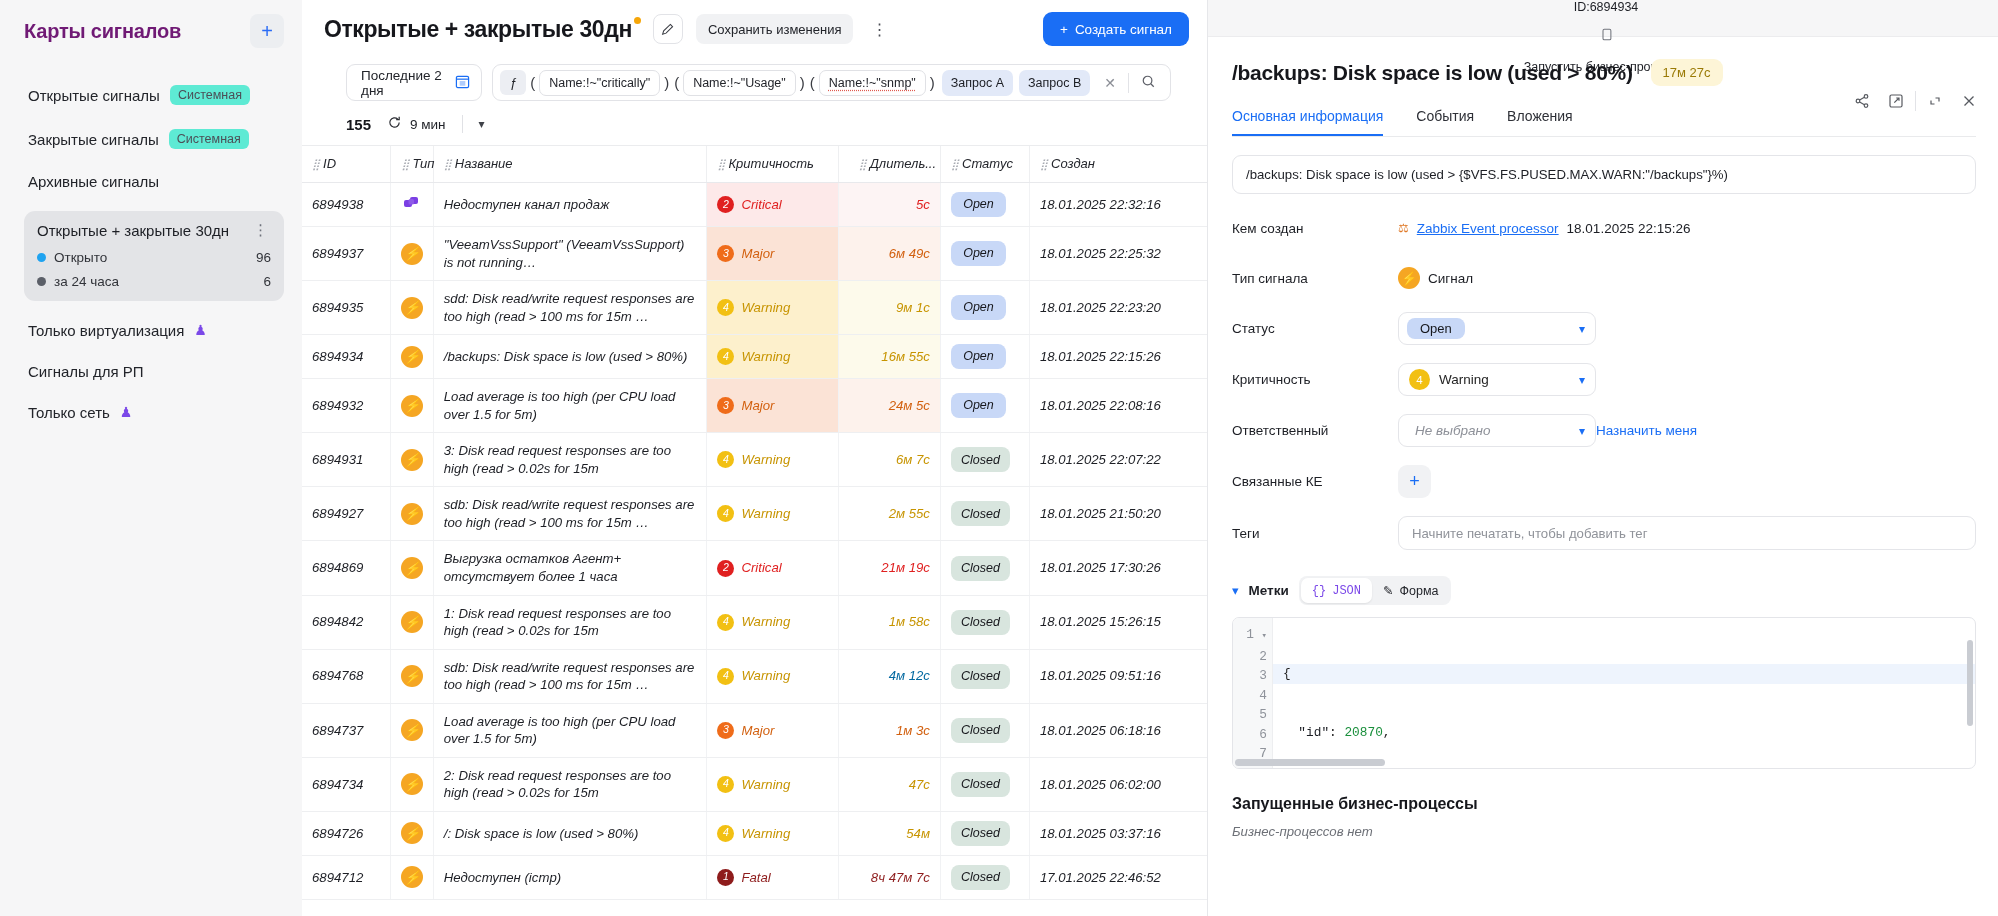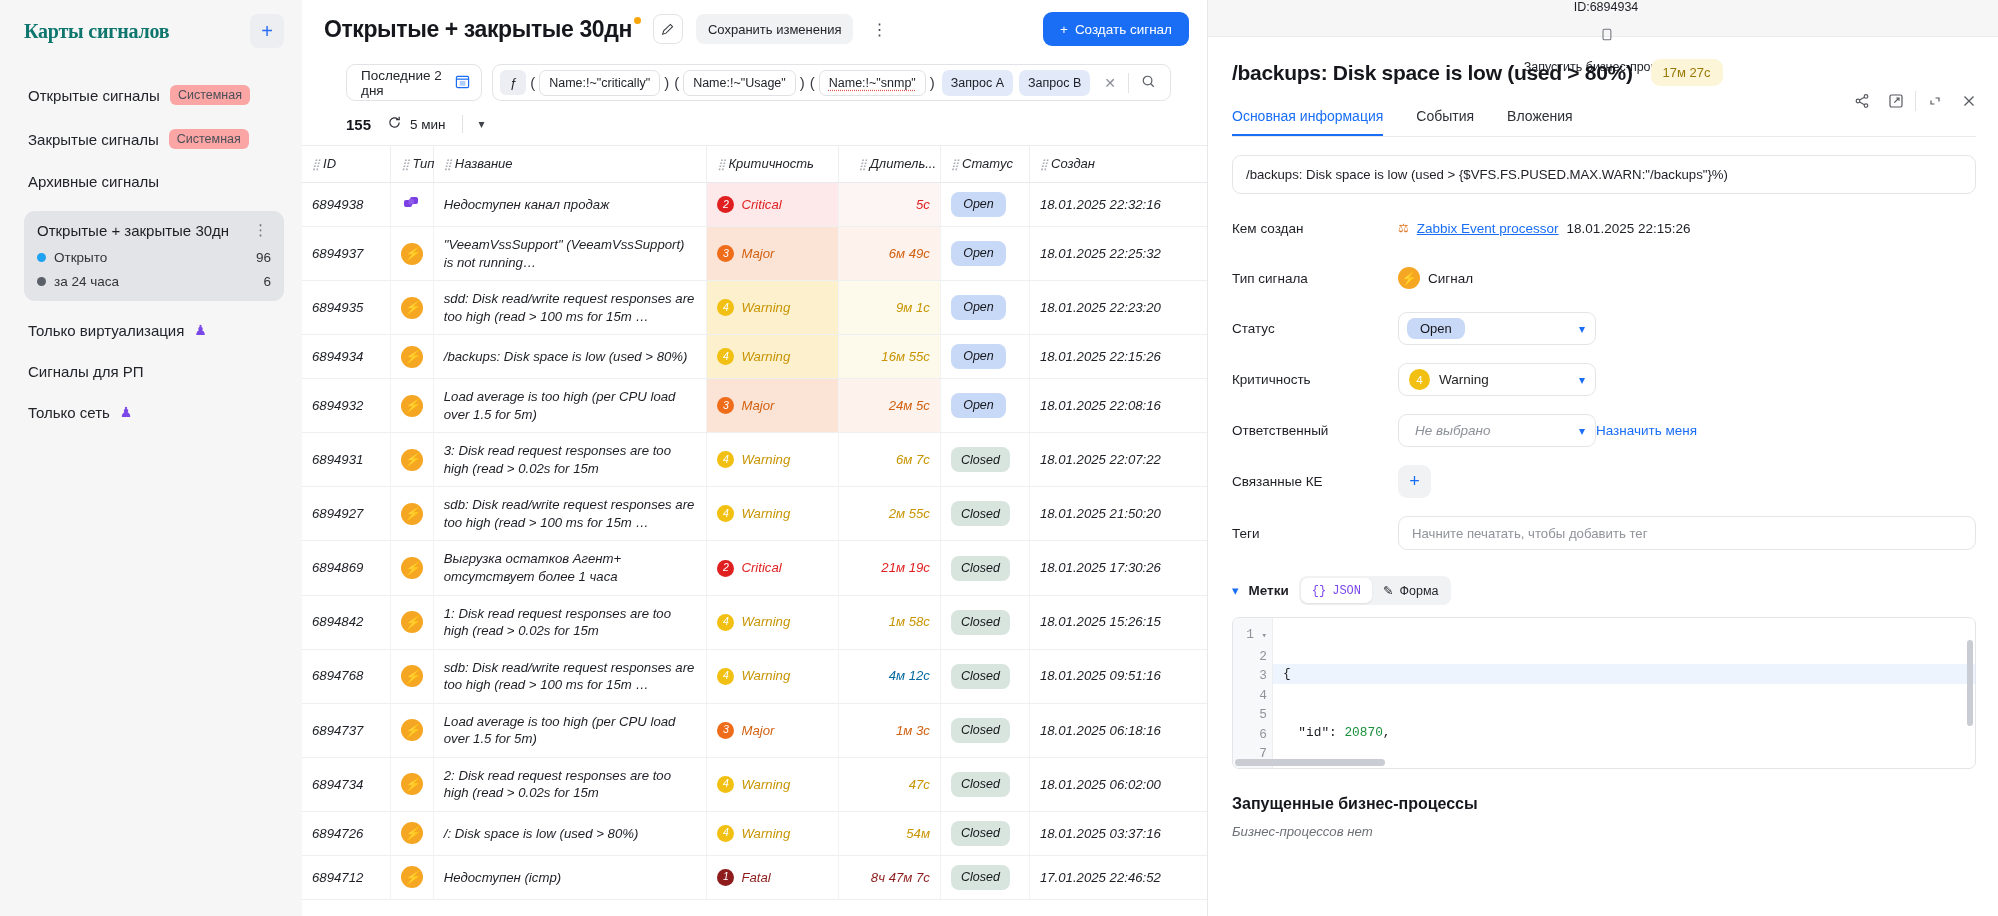--- a/index.html
+++ b/index.html
@@ -11,33 +11,33 @@
   }
   .app { display: flex; width: 1998px; height: 916px; }
 
   
   .sidebar {
     width: 302px; min-width: 302px; height: 916px;
     background: #f6f6f7; padding: 14px 18px 0 24px;
     display: flex; flex-direction: column;
   }
   .sb-head { display: flex; align-items: center; justify-content: space-between; margin-bottom: 28px; }
-  .sb-title { font-size: 20px; font-weight: 600; color: #0f766e; letter-spacing: -0.2px; font-family: Liberation Serif, serif; }
+  .sb-title { font-size: 20px; font-weight: 600; color: #701a75; letter-spacing: -0.2px; }
   .sb-add {
     width: 34px; height: 34px; border-radius: 8px; background: #eceef1;
     display: flex; align-items: center; justify-content: center;
     color: #2b6cf6; font-size: 20px; line-height: 1; cursor: pointer;
   }
   .sb-item {
     display: flex; align-items: center; gap: 10px;
     padding: 9px 4px; font-size: 15px; color: #22242a; cursor: pointer;
     border-radius: 9px; margin-bottom: 6px;
   }
   .sb-badge {
-    font-size: 12.5px; color: #4c4f57; background: #fca5a5;
+    font-size: 12.5px; color: #4c4f57; background: #5eead4;
     border-radius: 6px; padding: 3px 8px; white-space: nowrap;
   }
   .sb-card {
     background: #e3e4e7; border-radius: 11px;
     padding: 11px 13px 12px 13px; margin: 6px 0 12px 0; cursor: pointer;
   }
   .sb-card-top { display: flex; align-items: flex-start; justify-content: space-between; }
   .sb-card-title { font-size: 15px; color: #1d1f25; line-height: 1.25; }
   .sb-kebab { color: #6e727c; font-size: 15px; line-height: 1; letter-spacing: 1px; padding: 0 2px; cursor: pointer; }
   .sb-stat { display: flex; align-items: center; justify-content: space-between; margin-top: 9px; font-size: 13.5px; color: #32343a; }
@@ -350,21 +350,21 @@
 
       <div class="count-row">
         <span class="count-num">155</span>
         <span class="refresh">
           <span>
             <svg width="15" height="15" viewBox="0 0 16 16">
                 <path d="M13 8a5 5 0 1 1-1.6-3.7" fill="none" stroke="#2b2d33" stroke-width="1.3"></path>
                 <path d="M13 1.8V5h-3.2" fill="none" stroke="#2b2d33" stroke-width="1.3"></path>
               </svg>
           </span>
-          <span>5 мин</span>
+          <span>9 мин</span>
         </span>
         <span class="v-sep"></span>
         <span class="chev">▾</span>
       </div>
     </div>
 
     <div class="tbl-wrap">
       <table>
         <thead>
           <tr>

